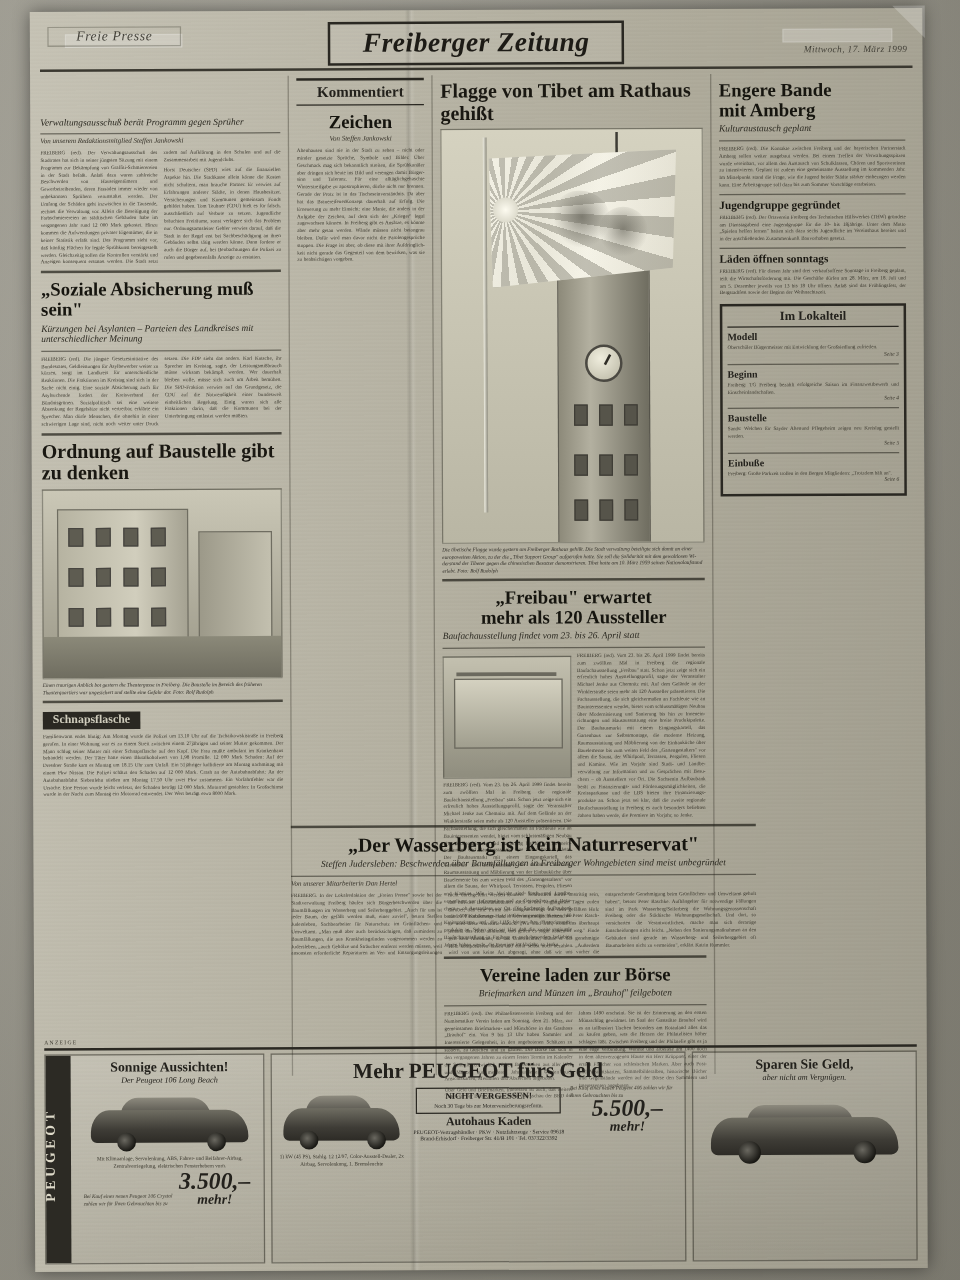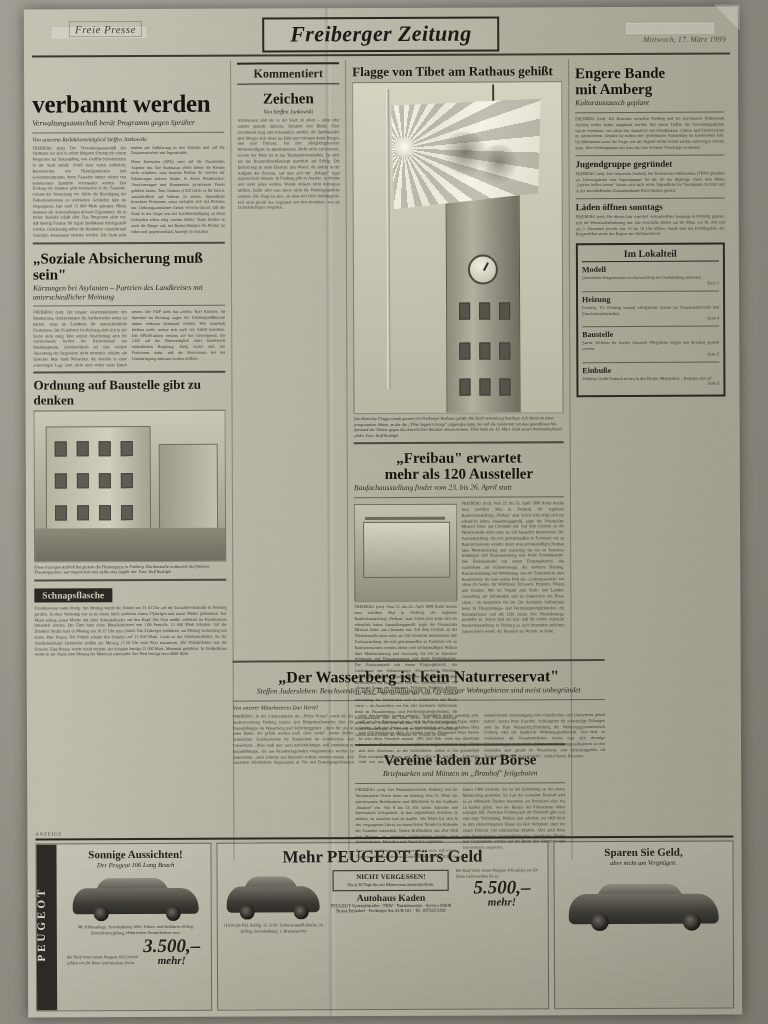--- a/index.html
+++ b/index.html
@@ -58,22 +58,21 @@
     position: absolute;
     left: 6px;
     top: 6px;
     font-family: "Liberation Serif", serif;
     font-style: italic;
     font-size: 11px;
     letter-spacing: 0.5px;
     color: #2d2b24;
     opacity: 0.85;
     border: 1px solid rgba(40,40,30,0.35);
-    padding: 1px 5px;
-    margin-left: 31px;
+    padding: 1px 22px;
   }
   .mh-title {
     position: absolute;
     left: 50%;
     top: 3px;
     transform: translateX(-50%);
     border: 2px solid #2a2822;
     padding: 2px 26px 3px 26px;
     background: rgba(255,255,255,0.08);
   }
@@ -127,21 +126,21 @@
     color: #16150f;
   }
   h2.hl {
     font-size: 15px;
     line-height: 1.08;
     margin: 6px 0 2px 0;
     font-weight: bold;
     color: #16150f;
   }
   h3.hl {
-    font-size: 13px;
+    font-size: 16px;
     line-height: 1.1;
     margin: 5px 0 2px 0;
     font-weight: bold;
     color: #1a1812;
   }
   h4.hl {
     font-size: 9px;
     line-height: 1.1;
     margin: 4px 0 1px 0;
     font-weight: bold;
@@ -561,21 +560,20 @@
         <span>Freiberger Zeitung</span>
       </div>
       <div class="mh-right">Mittwoch, 17. März 1999</div>
     </div>
 
     <div class="content">
 
       <div class="col c1">
         <h1 class="hl">
           <br>
-          <span>verbannt werden</span>
         </h1>
         <div class="kicker">Verwaltungsausschuß berät Programm gegen Sprüher</div>
         <div class="rule"></div>
         <div class="byline">Von unserem Redaktionsmitglied Steffen Jankowski</div>
         <div class="body two">
           <p>FREIBERG (red). Der Verwaltungsausschuß des Stadtrates hat sich in seiner jüngsten Sitzung mit einem Programm zur Bekämpfung von Graffiti-Schmierereien in der Stadt befaßt. Anlaß dazu waren zahlreiche Beschwerden von Hauseigentümern und Gewerbetreibenden, deren Fassaden immer wieder von unbekannten Sprühern verunstaltet werden.
 
 Der Umfang der Schäden geht inzwischen in die Tausende, rechnet die Verwaltung vor. Allein die Beseitigung der Farbschmierereien an städtischen Gebäuden habe im vergangenen Jahr rund 12 000 Mark gekostet. Hinzu kommen die Aufwendungen privater Eigentümer, die in keiner Statistik erfaßt sind.
 
 Das Programm sieht vor, daß künftig Flächen für legale Sprühkunst bereitgestellt werden. Gleichzeitig sollen die Kontrollen verstärkt und Anzeigen konsequent erstattet werden. Die Stadt setzt zudem auf Aufklärung in den Schulen und auf die Zusammenarbeit mit Jugendclubs.</p>
@@ -747,21 +745,21 @@
           <div class="lb-title">Im Lokalteil</div>
 
           <div class="lb-item">
             <div class="lb-h">Modell</div>
             <div class="lb-t">Oberschüler Bürgermeister mit Entwicklung der Großsiedlung zufrieden.</div>
             <div class="lb-p">Seite 3</div>
           </div>
           <div class="rule"></div>
 
           <div class="lb-item">
-            <div class="lb-h">Heizung</div>
+            <div class="lb-h">Beginn</div>
             <div class="lb-t">Freiberg: TG Freiberg bezahlt er­folgreiche Saison im Finanz­wett­bewerb und Einscheinlandschaften.</div>
             <div class="lb-p">Seite 4</div>
           </div>
           <div class="rule"></div>
 
           <div class="lb-item">
             <div class="lb-h">Baustelle</div>
             <div class="lb-t">Sands: Welchen für Sayder Alten­und Pflegeheim zeigen neu Kreis­lag gestellt werden.</div>
             <div class="lb-p">Seite 5</div>
           </div>

